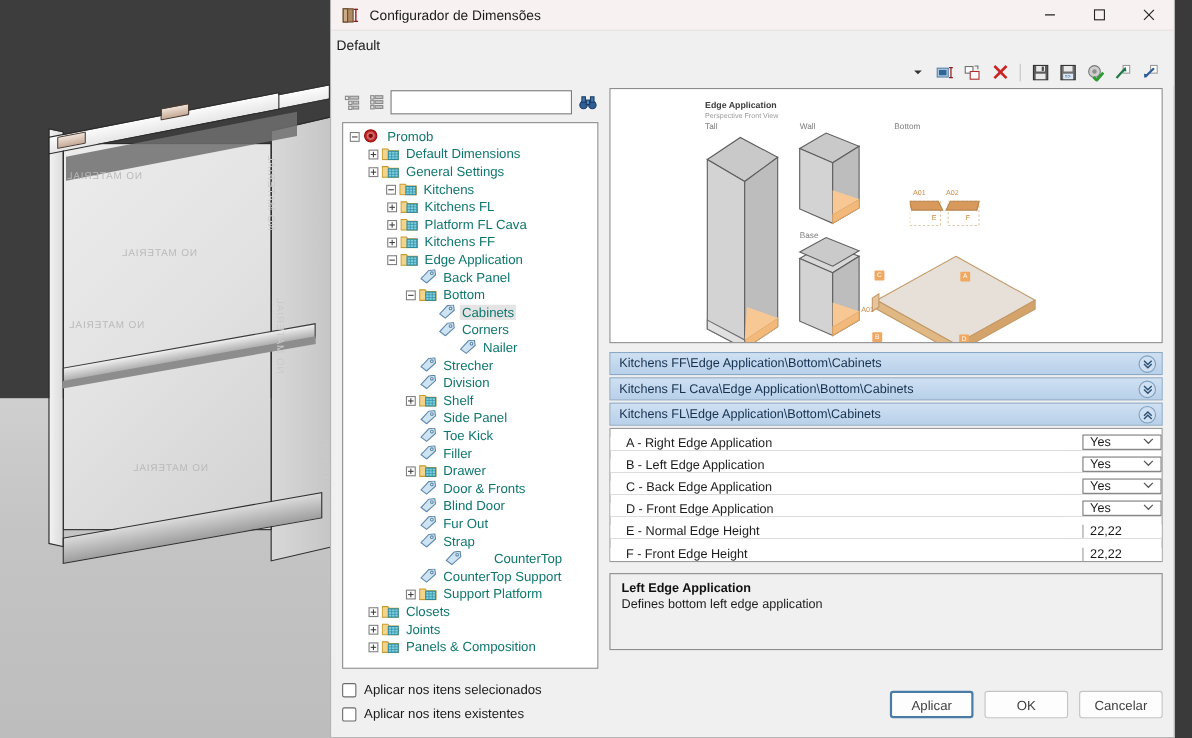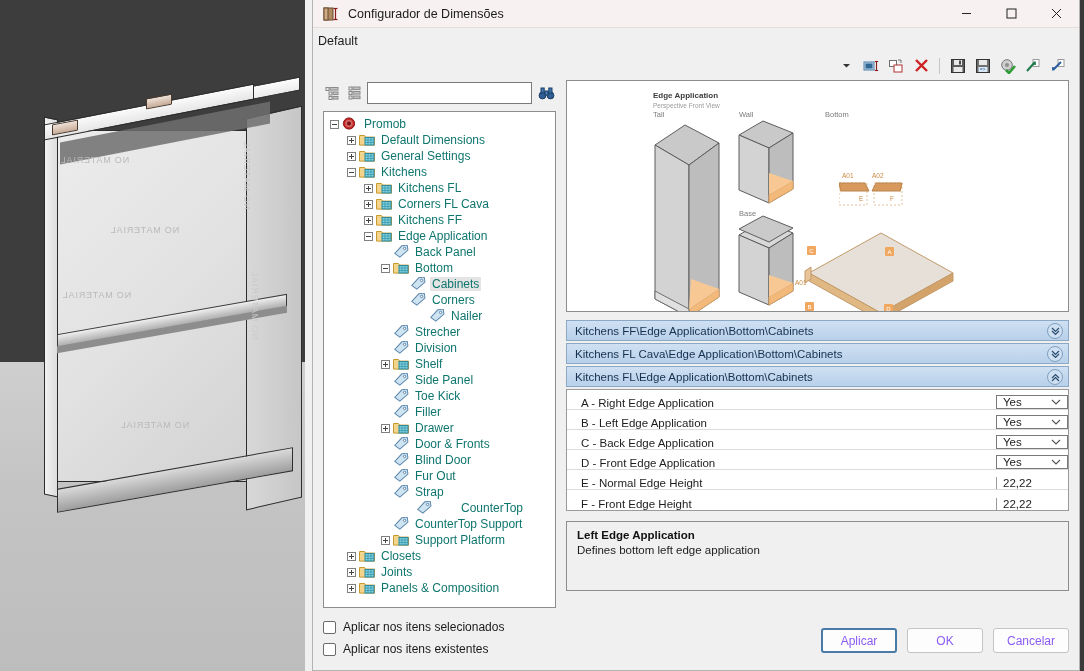--- a/index.html
+++ b/index.html
@@ -95,21 +95,21 @@
     position: absolute;
     font-size: 9px; letter-spacing: .8px; color: #b9b9b9;
     transform: scaleX(-1);
     white-space: nowrap;
     user-select: none;
   }
   .nomat.v { transform: scaleX(-1) rotate(-90deg); color:#cacaca; }
 
   
   #dialog {
-    position: absolute; left: 312px; top: 0; width: 768px; height: 671px;
+    position: absolute; left: 300px; top: 0; width: 768px; height: 671px;
     background: #f0f0f0;
     border: 1px solid #b4b4b4;
     border-top: none;
     display: flex; flex-direction: column;
   }
   
   #titlebar {
     height: 28px; flex: 0 0 28px;
     background: #f7f1f1;
     display: flex; align-items: center;
@@ -280,21 +280,21 @@
   .chkrow { display:flex; align-items:center; height: 22px; font-size: 12px; }
   .chkbox {
     width: 13px; height: 13px; border: 1px solid #6b6b6b; background: #fff;
     border-radius: 2px; margin-right: 7px; flex: 0 0 13px;
   }
   #actions { display: flex; gap: 10px; align-items: center; padding-top: 12px;}
   .btn {
     width: 76px; height: 25px;
     background: #fdfdfd; border: 1px solid #c4c4c4; border-radius: 3px;
     display: flex; align-items: center; justify-content: center;
-    font-size: 12px; color: #8b5cf6;
+    font-size: 12px; color: #404040;
   }
   .btn.primary { border: 2px solid #4a7ba7; }
 </style>
 </head>
 <body>
 
 <div id="viewport">
   <div id="vp-wall"></div>
   <div id="vp-floor"></div>
 
@@ -482,21 +482,21 @@
           </div>
           <div class="tnode" style="padding-left: 23px;">
             <span class="tw box plus"></span>
             <span class="ticon"><svg width="16" height="13" viewBox="0 0 16 13">
                 <path d="M0.5 2.5 h5 l1.3 1.6 H15.5 v8 H0.5 Z" fill="#f3d48c" stroke="#c79a2e"></path>
                 <rect x="6" y="4.5" width="9" height="7.5" fill="#7fd0e0" stroke="#2d8a9e"></rect>
                 <path d="M6 7 h9 M6 9.5 h9 M9 4.5 v7.5 M12 4.5 v7.5" stroke="#2d8a9e" stroke-width=".6"></path>
               </svg></span>
             <span class="tlabel">General Settings</span>
           </div>
-          <div class="tnode" style="padding-left: 23px;">
+          <div class="tnode" style="padding-left: 23px; margin-left: 16px;">
             <span class="tw box"></span>
             <span class="ticon"><svg width="16" height="13" viewBox="0 0 16 13">
                 <path d="M0.5 2.5 h5 l1.3 1.6 H15.5 v8 H0.5 Z" fill="#f3d48c" stroke="#c79a2e"></path>
                 <rect x="6" y="4.5" width="9" height="7.5" fill="#7fd0e0" stroke="#2d8a9e"></rect>
                 <path d="M6 7 h9 M6 9.5 h9 M9 4.5 v7.5 M12 4.5 v7.5" stroke="#2d8a9e" stroke-width=".6"></path>
               </svg></span>
             <span class="tlabel">Kitchens</span>
           </div>
           <div class="tnode" style="padding-left: 40px;">
             <span class="tw box plus"></span>
@@ -507,21 +507,21 @@
               </svg></span>
             <span class="tlabel">Kitchens FL</span>
           </div>
           <div class="tnode" style="padding-left: 40px;">
             <span class="tw box plus"></span>
             <span class="ticon"><svg width="16" height="13" viewBox="0 0 16 13">
                 <path d="M0.5 2.5 h5 l1.3 1.6 H15.5 v8 H0.5 Z" fill="#f3d48c" stroke="#c79a2e"></path>
                 <rect x="6" y="4.5" width="9" height="7.5" fill="#7fd0e0" stroke="#2d8a9e"></rect>
                 <path d="M6 7 h9 M6 9.5 h9 M9 4.5 v7.5 M12 4.5 v7.5" stroke="#2d8a9e" stroke-width=".6"></path>
               </svg></span>
-            <span class="tlabel">Corners FL Cava</span>
+            <span class="tlabel">Platform FL Cava</span>
           </div>
           <div class="tnode" style="padding-left: 40px;">
             <span class="tw box plus"></span>
             <span class="ticon"><svg width="16" height="13" viewBox="0 0 16 13">
                 <path d="M0.5 2.5 h5 l1.3 1.6 H15.5 v8 H0.5 Z" fill="#f3d48c" stroke="#c79a2e"></path>
                 <rect x="6" y="4.5" width="9" height="7.5" fill="#7fd0e0" stroke="#2d8a9e"></rect>
                 <path d="M6 7 h9 M6 9.5 h9 M9 4.5 v7.5 M12 4.5 v7.5" stroke="#2d8a9e" stroke-width=".6"></path>
               </svg></span>
             <span class="tlabel">Kitchens FF</span>
           </div>

